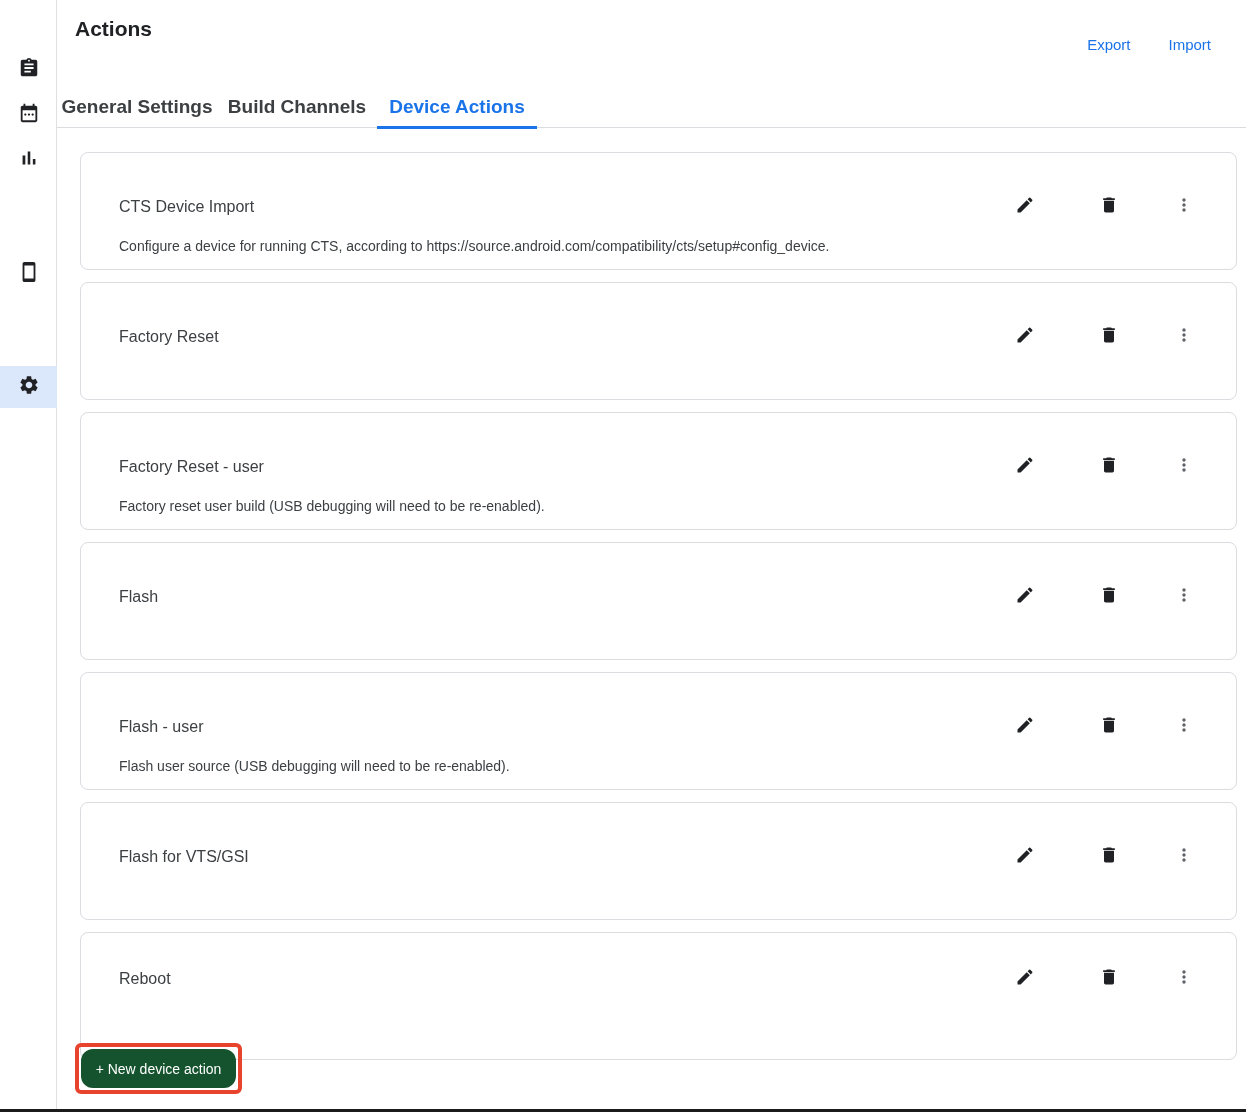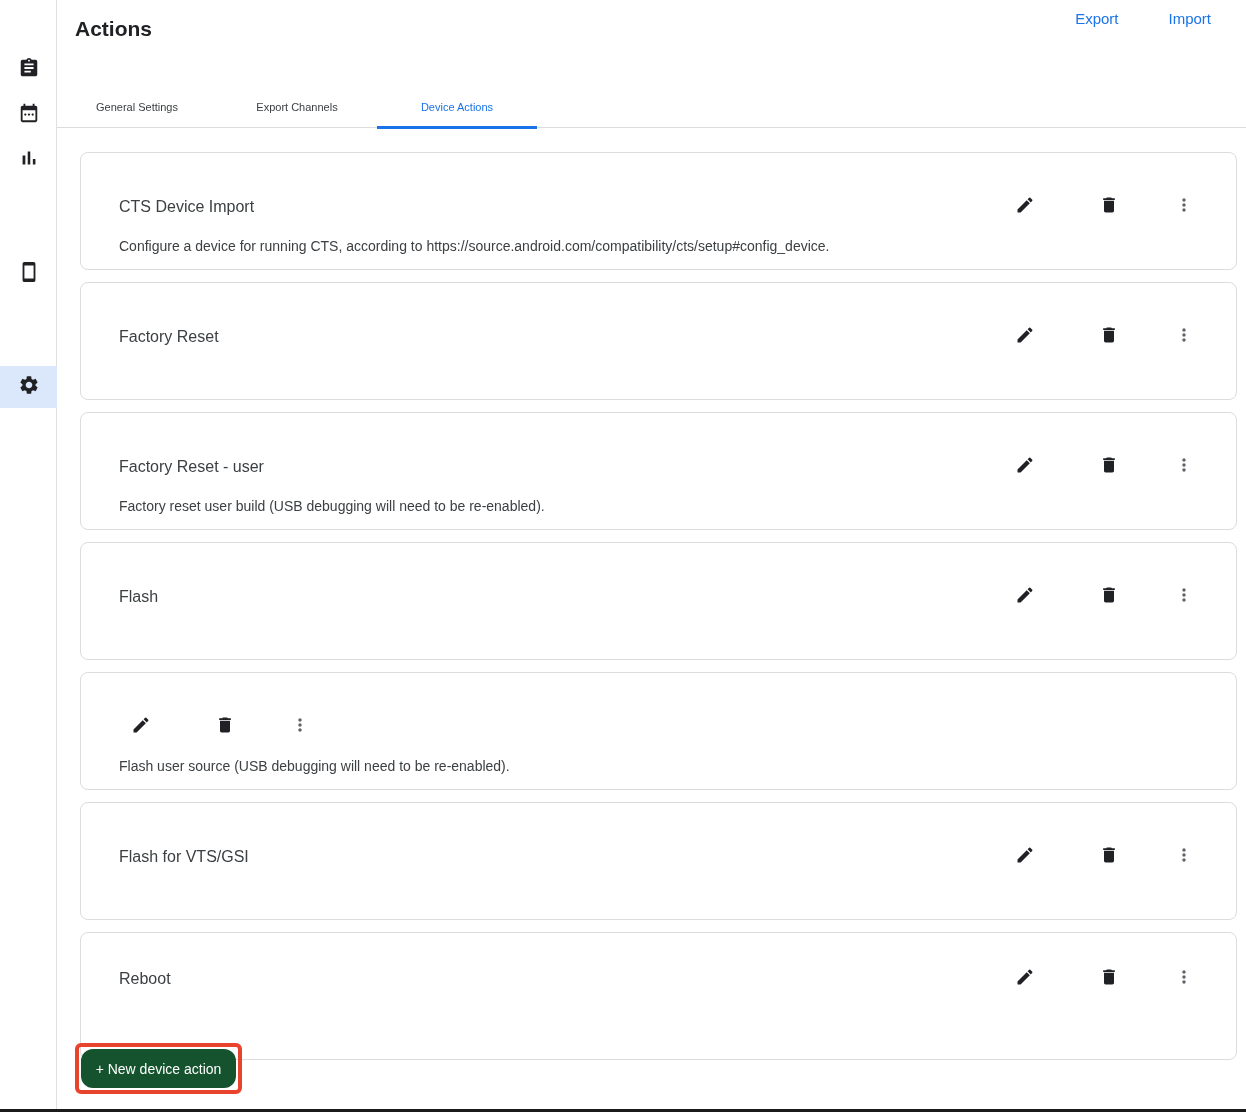--- a/index.html
+++ b/index.html
@@ -39,43 +39,43 @@
   }
   .page-title {
     position: absolute;
     left: 18px; top: 15px;
     font-size: 21px;
     line-height: 28px;
     color: #202124;
   }
   .header-links {
     position: absolute;
-    right: 35px; top: 10px;
-    display: flex; gap: 50px;
+    right: 35px; top: 36px;
+    display: flex; gap: 38px;
   }
   .header-link {
     color: #1a73e8;
     font-size: 15px;
     cursor: pointer;
   }
 
   
   .tabs {
     position: absolute;
     left: 0; right: 0; top: 85px;
     height: 43px;
     border-bottom: 1px solid #dadce0;
     display: flex;
   }
   .tab {
     width: 160px;
     height: 43px;
     display: flex; align-items: center; justify-content: center;
-    font-size: 11px;
-    font-weight: 400;
+    font-size: 19px;
+    font-weight: 700;
     color: #3c4043;
     cursor: pointer;
     position: relative;
   }
   .tab.active { color: #1a73e8; }
   .tab.active::after {
     content: "";
     position: absolute;
     left: 0; right: 0; bottom: -1px;
     height: 3px;
@@ -198,21 +198,21 @@
 
   <h1 class="page-title">Actions</h1>
 
   <div class="header-links">
     <span class="header-link">Export</span>
     <span class="header-link">Import</span>
   </div>
 
   <div class="tabs">
     <div class="tab">General Settings</div>
-    <div class="tab">Export Channels</div>
+    <div class="tab">Build Channels</div>
     <div class="tab active">Device Actions</div>
   </div>
 
   <div class="cards" id="cards">
   <section class="card">
     <div class="card-row">
       <span class="card-title">CTS Device Import</span>
       <span class="icon-btn edit">
         <span>
           <svg viewBox="0 0 24 24" width="20" height="20" fill="#202124">
@@ -317,20 +317,21 @@
                 <path d="M12 8c1.1 0 2-.9 2-2s-.9-2-2-2-2 .9-2 2 .9 2 2 2zm0 2c-1.1 0-2 .9-2 2s.9 2 2 2 2-.9 2-2-.9-2-2-2zm0 6c-1.1 0-2 .9-2 2s.9 2 2 2 2-.9 2-2-.9-2-2-2z"></path>
               </svg>
         </span>
       </span>
     </div>
 
   </section>
 
   <section class="card">
     <div class="card-row">
+      <span class="card-title">Flash - user</span>
       <span class="icon-btn edit">
         <span>
           <svg viewBox="0 0 24 24" width="20" height="20" fill="#202124">
                 <path d="M3 17.25V21h3.75L17.81 9.94l-3.75-3.75L3 17.25zM20.71 7.04c.39-.39.39-1.02 0-1.41l-2.34-2.34a.9959.9959 0 0 0-1.41 0l-1.83 1.83 3.75 3.75 1.83-1.83z"></path>
               </svg>
         </span>
       </span>
       <span class="icon-btn delete">
         <span>
           <svg viewBox="0 0 24 24" width="20" height="20" fill="#202124">

